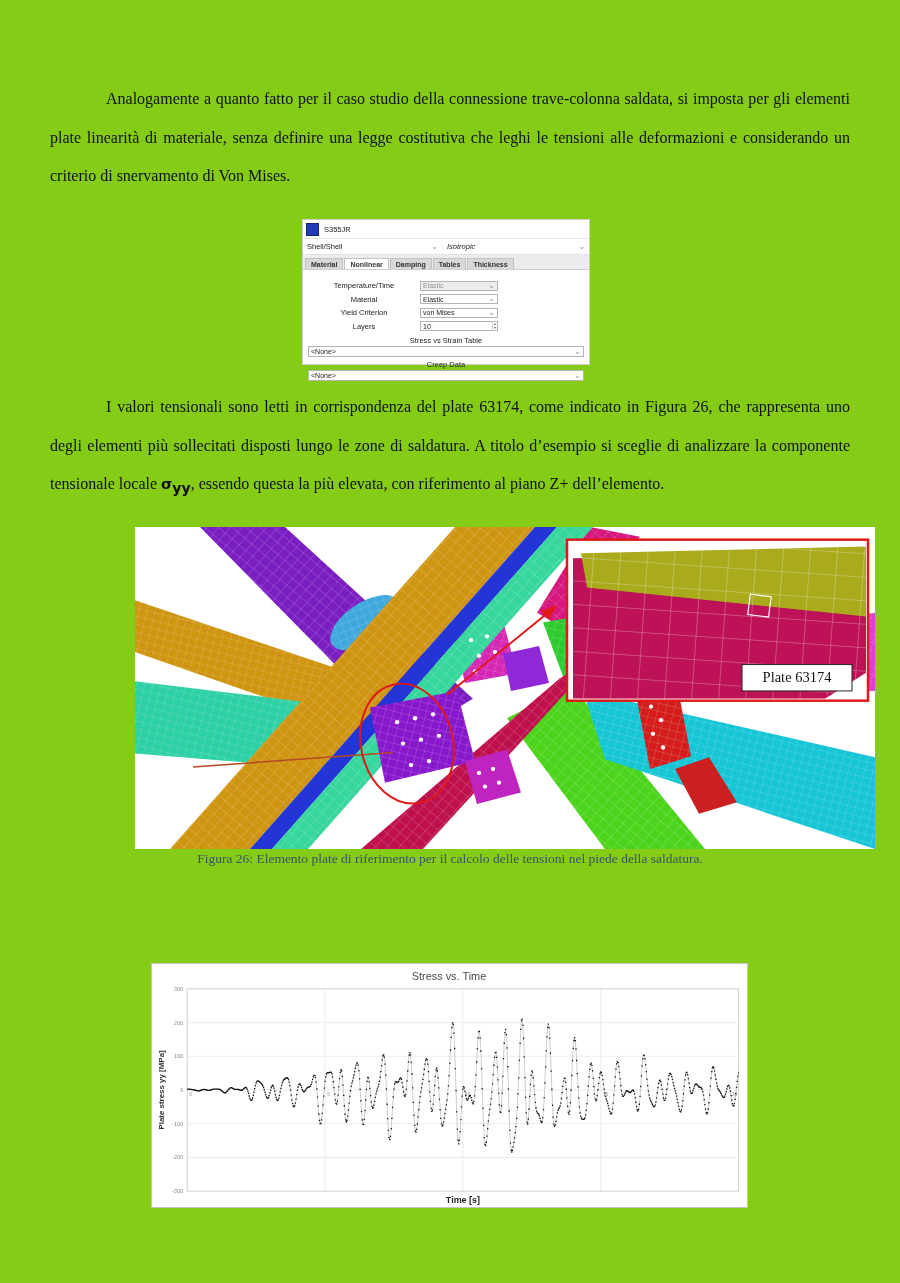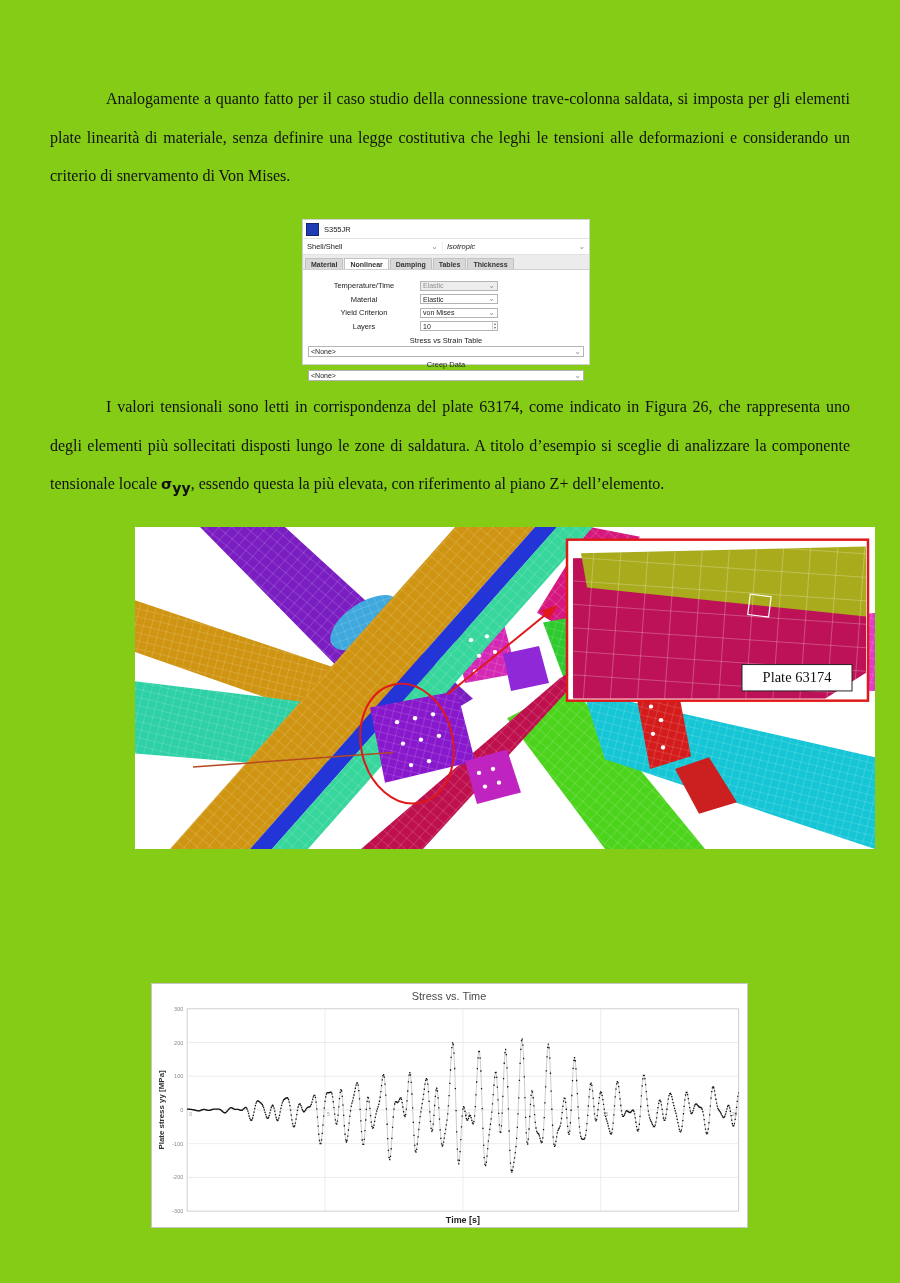--- a/index.html
+++ b/index.html
@@ -39,21 +39,21 @@
   .combo.full{width:100%;height:11px;margin:1px 0 2px;}
   .spinner{width:78px;height:10px;border:1px solid #b4b4b4;background:#fff;display:flex;
           align-items:center;justify-content:space-between;padding:0 0 0 2px;font-size:7px;box-sizing:border-box;}
   .spin-btns{display:flex;flex-direction:column;justify-content:center;border-left:1px solid #d0d0d0;
           font-size:4px;line-height:4px;color:#667;padding:0 1px;}
   .sec-label{margin-top:3px;height:9px;}
 
   
   .fem-figure{position:absolute;left:135px;top:527px;}
   .chart-box{position:absolute;left:151px;top:963px;width:597px;height:245px;box-sizing:border-box;
-          border:1px solid #c6c6c6;background:#fff;margin-top:20px;}
+          border:1px solid #c6c6c6;background:#fff;}
 </style>
 </head>
 <body>
 
 <div class="page">
 
   <p class="para" id="p1">Analogamente a quanto fatto per il caso studio della connessione trave-colonna saldata, si imposta per gli elementi plate linearità di materiale, senza definire una legge costitutiva che leghi le tensioni alle deformazioni e considerando un criterio di snervamento di Von Mises.</p>
 
   <div class="dialog">
     <div class="dlg-title-row">
@@ -260,20 +260,21 @@
           <use href="#i_olive" fill="url(#meshI)"></use>
         <rect x="614" y="70" width="21" height="21" fill="none" stroke="#ffffff" stroke-width="1.2" transform="rotate(7 624 80)"></rect>
       </g>
       <g>
         <rect x="607" y="141" width="110" height="27" fill="#ffffff" stroke="#222" stroke-width="1"></rect>
         <text x="662" y="159" text-anchor="middle" font-family="Liberation Serif, serif" font-size="14.5" fill="#111">Plate 63174</text>
       </g>
     </g>
   </svg>
 
+  <div class="caption" id="c26">Figura 26: Elemento plate di riferimento per il calcolo delle tensioni nel piede della saldatura.</div>
 
 
   <div class="chart-box">
     <svg width="595" height="243" viewBox="0 0 597 245">
       <text x="298" y="16" text-anchor="middle" font-family="Liberation Sans, sans-serif" font-size="11" fill="#4a4a4a">Stress vs. Time</text>
       <text transform="translate(11 127) rotate(-90)" text-anchor="middle" font-family="Liberation Sans, sans-serif" font-size="8" font-weight="bold" fill="#333">Plate stress yy [MPa]</text>
       <text x="312" y="241" text-anchor="middle" font-family="Liberation Sans, sans-serif" font-size="9" font-weight="bold" fill="#222">Time [s]</text>
 
       <rect x="34" y="25" width="556" height="204" fill="#ffffff" stroke="#cfcfcf" stroke-width="1"></rect>
       <g stroke="#e3e3e3" stroke-width="0.7">

